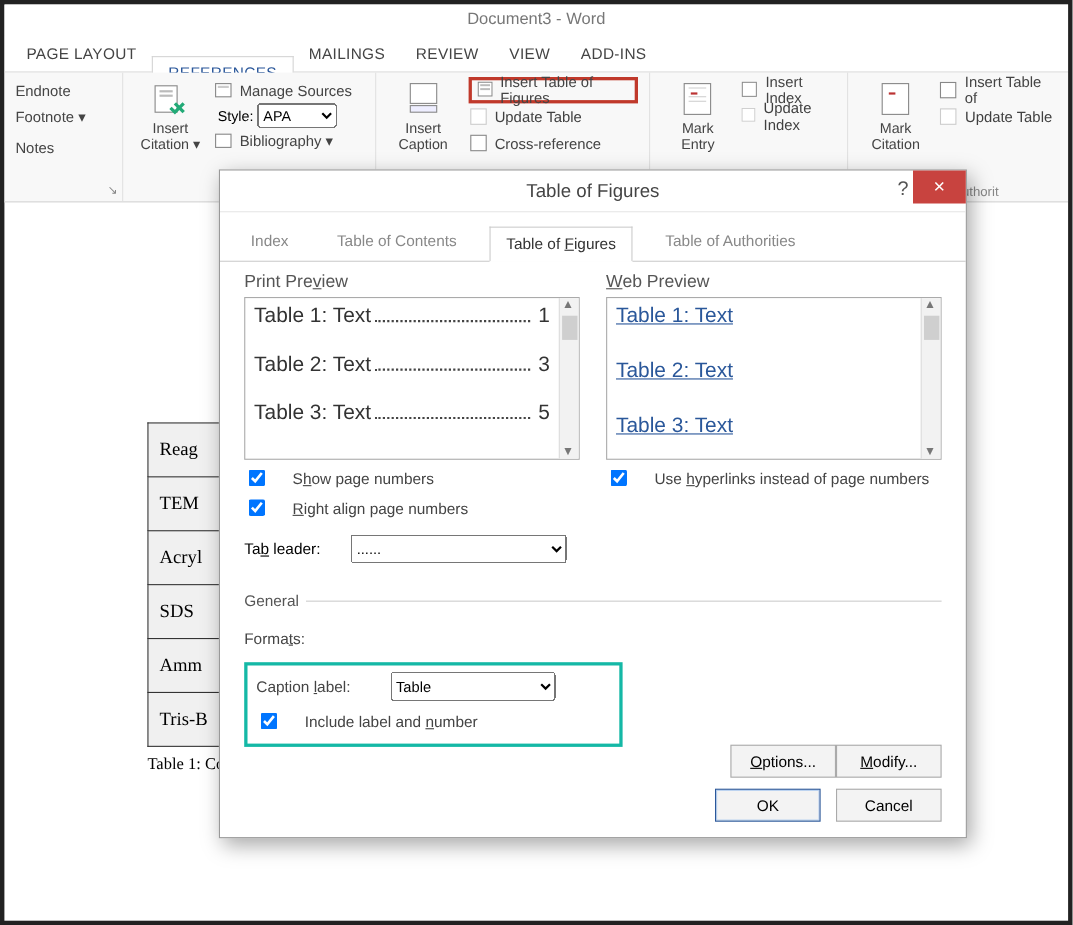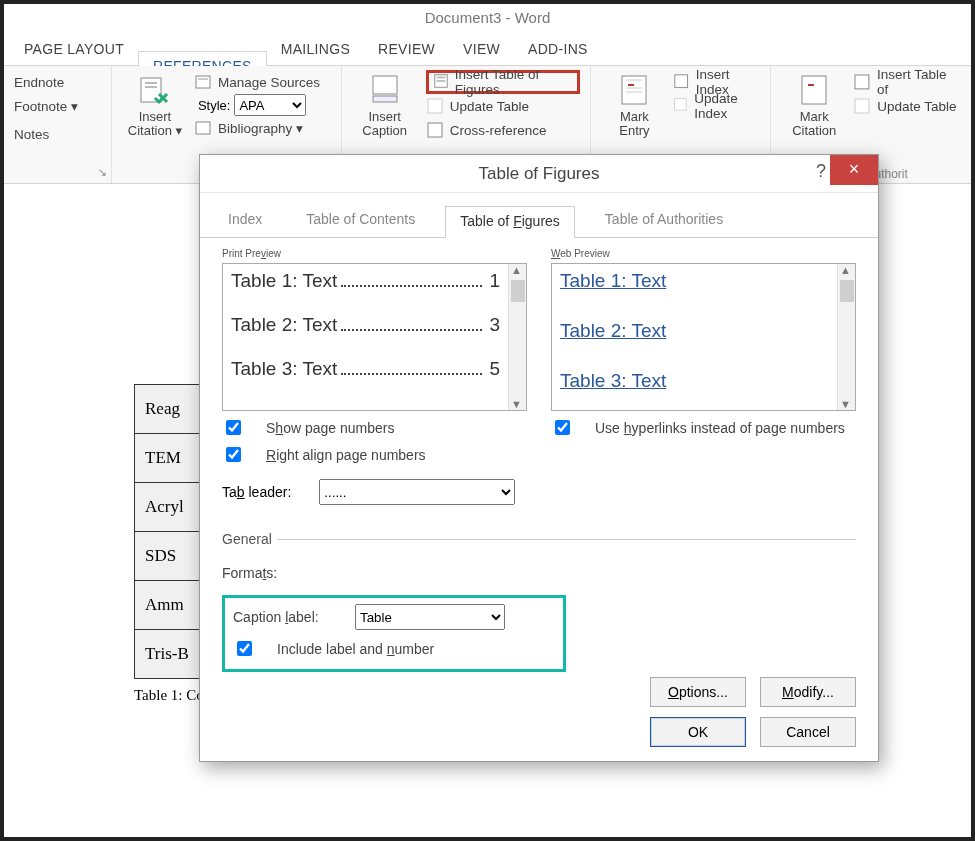--- a/index.html
+++ b/index.html
@@ -38,21 +38,21 @@
   .dlg-help { position: absolute; right: 52px; top: 6px; font-size: 18px; color: #555; cursor: pointer; }
   .dlg-close { position: absolute; right: 0; top: 0; width: 48px; height: 30px; background: #c8433f; color: #fff; text-align: center; line-height: 28px; font-size: 18px; cursor: pointer; }
 
   .dlg-tabs { display: flex; border-bottom: 1px solid #ccc; padding: 12px 14px 0; gap: 16px; font-size: 14px; }
   .dlg-tab { padding: 6px 14px 8px; color: #888; cursor: pointer; }
   .dlg-tab.active { color: #333; border: 1px solid #ccc; border-bottom: 1px solid #fff; position: relative; top: 1px; background: #fff; }
 
   .dlg-body { padding: 10px 22px 14px; }
   .previews { display: flex; gap: 24px; }
   .pv-col { flex: 1; }
-  .pv-col .pv-label { font-size: 10px; color: #555; margin-bottom: 4px; }
+  .pv-col .pv-label { font-size: 16px; color: #555; margin-bottom: 4px; }
   .pv-box { border: 1px solid #aaa; height: 148px; position: relative; display: flex; }
   .pv-content { flex: 1; padding: 6px 8px 0; overflow: hidden; font-family: "Times New Roman", serif; font-size: 19px; color: #333; }
   .pv-scroll { width: 18px; background: #f2f2f2; border-left: 1px solid #ddd; position: relative; }
   .pv-scroll::before { content: "▲"; position: absolute; top: 0; left: 2px; font-size: 11px; color: #777; }
   .pv-scroll::after  { content: "▼"; position: absolute; bottom: 0; left: 2px; font-size: 11px; color: #777; }
   .pv-scroll .thumb  { position: absolute; top: 16px; left: 2px; width: 14px; height: 22px; background: #cfcfcf; }
   .pv-row { display: flex; align-items: baseline; margin-bottom: 22px; }
   .pv-row .txt { white-space: nowrap; }
   .pv-row .dots { flex: 1; border-bottom: 2px dotted #444; margin: 0 4px 4px; }
   .pv-row .pg { width: 14px; text-align: right; }
@@ -66,21 +66,21 @@
   .tab-leader select { width: 196px; height: 26px; }
 
   fieldset.general { border: 1px solid #ccc; border-width: 1px 0 0 0; margin: 26px 0 0; padding: 18px 0 0; }
   fieldset.general legend { font-size: 14px; color: #555; padding: 0 6px 0 0; }
   .frow { display: flex; align-items: center; gap: 14px; font-size: 14px; color: #444; margin-bottom: 14px; }
   .frow label { width: 108px; }
   .frow select { width: 150px; height: 26px; }
 
   .caption-block { border: 3px solid #14b8a6; padding: 6px 8px 10px; width: 344px; }
 
-  .btn-row { position: absolute; right: 22px; bottom: 54px; display: flex; gap: 14px; }
+  .btn-row { position: absolute; right: 22px; bottom: 54px; display: flex; gap: 0; }
   .btn-row2 { position: absolute; right: 22px; bottom: 14px; display: flex; gap: 14px; }
   button.win { min-width: 96px; height: 30px; font-size: 14px; background: #f3f3f3; border: 1px solid #aaa; cursor: pointer; }
   button.win.primary { border: 1.5px solid #2a579a; box-shadow: 0 0 0 1px #bcd3f0 inset; }
 
   .und { text-decoration: underline; }
 </style>
 </head>
 <body>
 
 <div class="titlebar">Document3 - Word</div>

